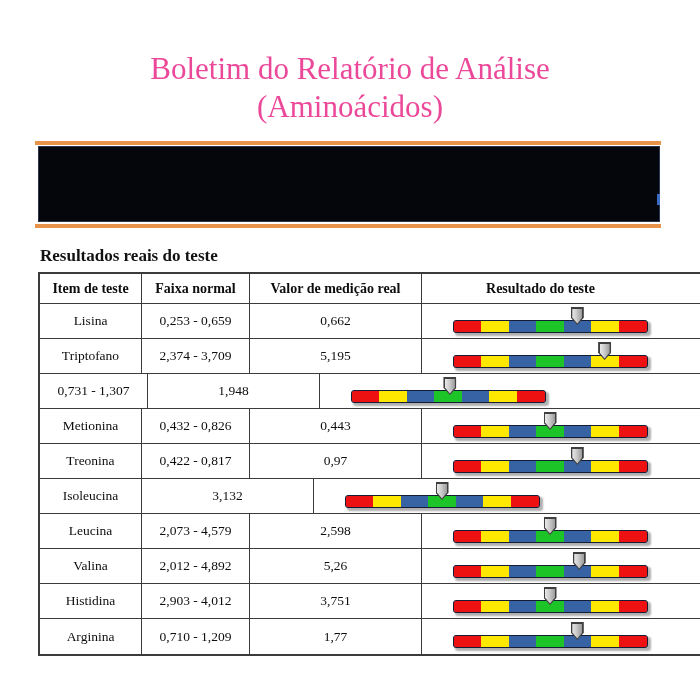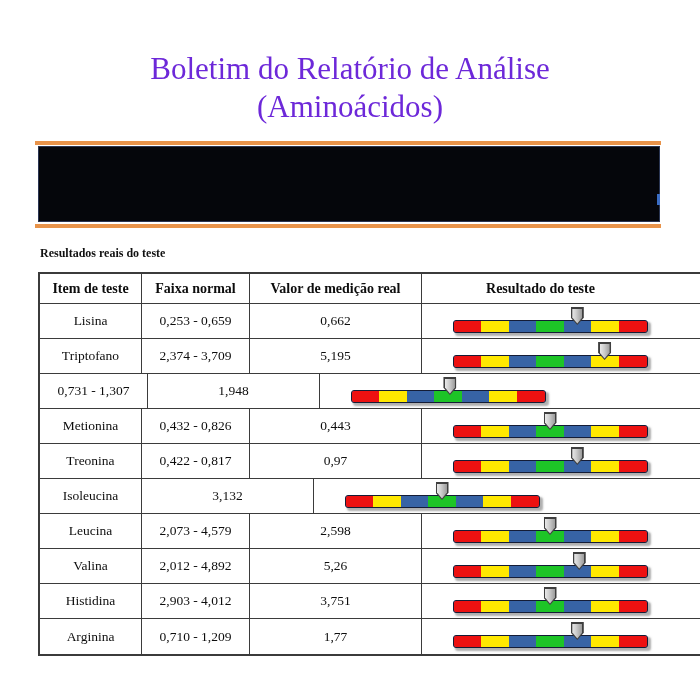--- a/index.html
+++ b/index.html
@@ -2,42 +2,42 @@
 <html><head>
 <meta charset="utf-8">
 <style>
   * { margin: 0; padding: 0; box-sizing: border-box; }
   html, body { width: 700px; height: 700px; background: #ffffff; overflow: hidden; }
   body { font-family: "Liberation Serif", serif; color: #0d0d0d; position: relative; }
 
   .page-title {
     position: absolute; top: 50px; left: 0; width: 700px;
     text-align: center; font-size: 31px; font-weight: 400;
-    line-height: 38px; color: #6d28d9;
+    line-height: 38px; color: #ec4899;
   }
 
   .orange-rule {
     position: absolute; left: 35px; width: 626px; height: 4px;
     background: #e8934a;
   }
   .rule-top { top: 141px; }
   .rule-bottom { top: 224px; }
 
   .redacted-box {
     position: absolute; left: 38px; top: 146px; width: 622px; height: 76px;
     background: #05060b; border: 1px solid #2a3552;
   }
   .redacted-caret {
     position: absolute; right: -1px; top: 47px; width: 3px; height: 11px;
     background: #3a6cc4;
   }
 
   .section-heading {
     position: absolute; left: 40px; top: 246px;
-    font-size: 12px; font-weight: 700; color: #111;
+    font-size: 17px; font-weight: 700; color: #111;
   }
 
   .results-table {
     position: absolute; left: 38px; top: 272px; width: 698px;
     border: 2px solid #3b3b3b;
     background: #fff;
   }
   .t-row { display: flex; border-bottom: 1.5px solid #3b3b3b; }
   .t-row:last-child { border-bottom: none; }
   .t-cell {

